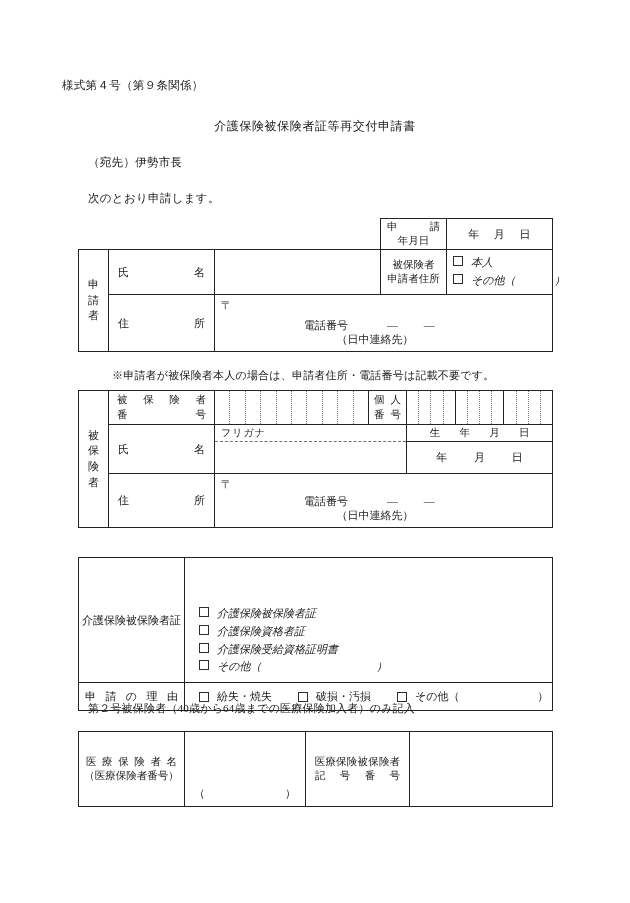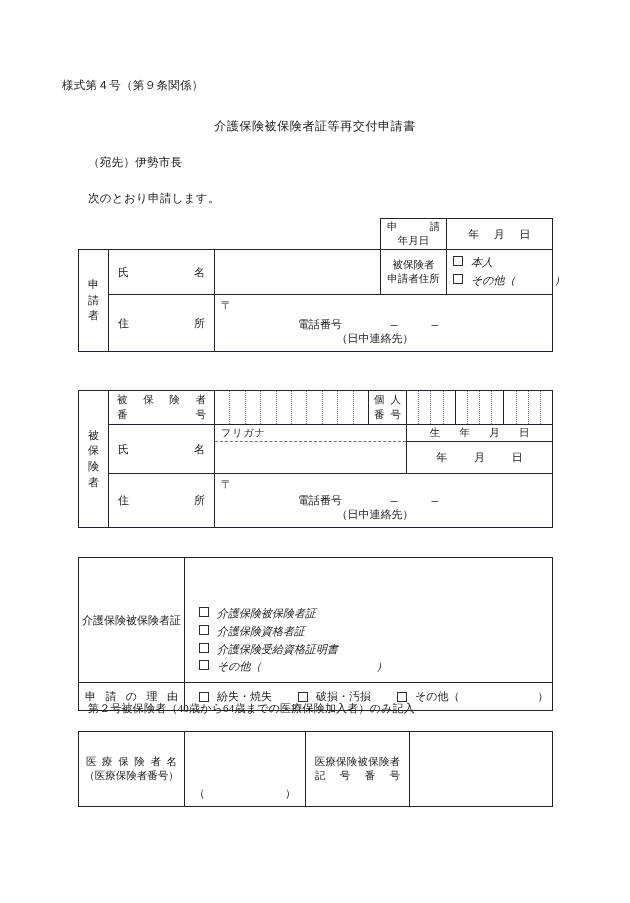--- a/index.html
+++ b/index.html
@@ -160,21 +160,20 @@
     top: 3px;
     font-size: 11px;
   }
   .phone-wrap {
     position: absolute;
     left: 0; right: 17px;
     bottom: 4px;
     text-align: center;
     line-height: 1.34;
     font-size: 11px;
-    font-family: Liberation Mono, monospace;
   }
   .phone-l1 .dash { display: inline-block; width: 34px; text-align: center; }
   .phone-l1 .gap  { display: inline-block; width: 22px; }
 
   
   .ymd {
     display: flex;
     justify-content: space-around;
     padding: 0 14px;
     letter-spacing: 0.4px;
@@ -336,20 +335,21 @@
                 <span class="dash">―</span>
               </div>
               <div>（日中連絡先）</div>
             </div>
           </div>
         </td>
       </tr>
     </tbody>
   </table>
 
+  <div class="note-line">※申請者が被保険者本人の場合は、申請者住所・電話番号は記載不要です。</div>
 
   <table class="tbl" style="left:78px; top:390px; width:474px;">
     <colgroup>
       <col style="width:30px">
       <col style="width:106px">
       <col style="width:154px">
       <col style="width:38px">
       <col style="width:146px">
     </colgroup>
     <tbody>

